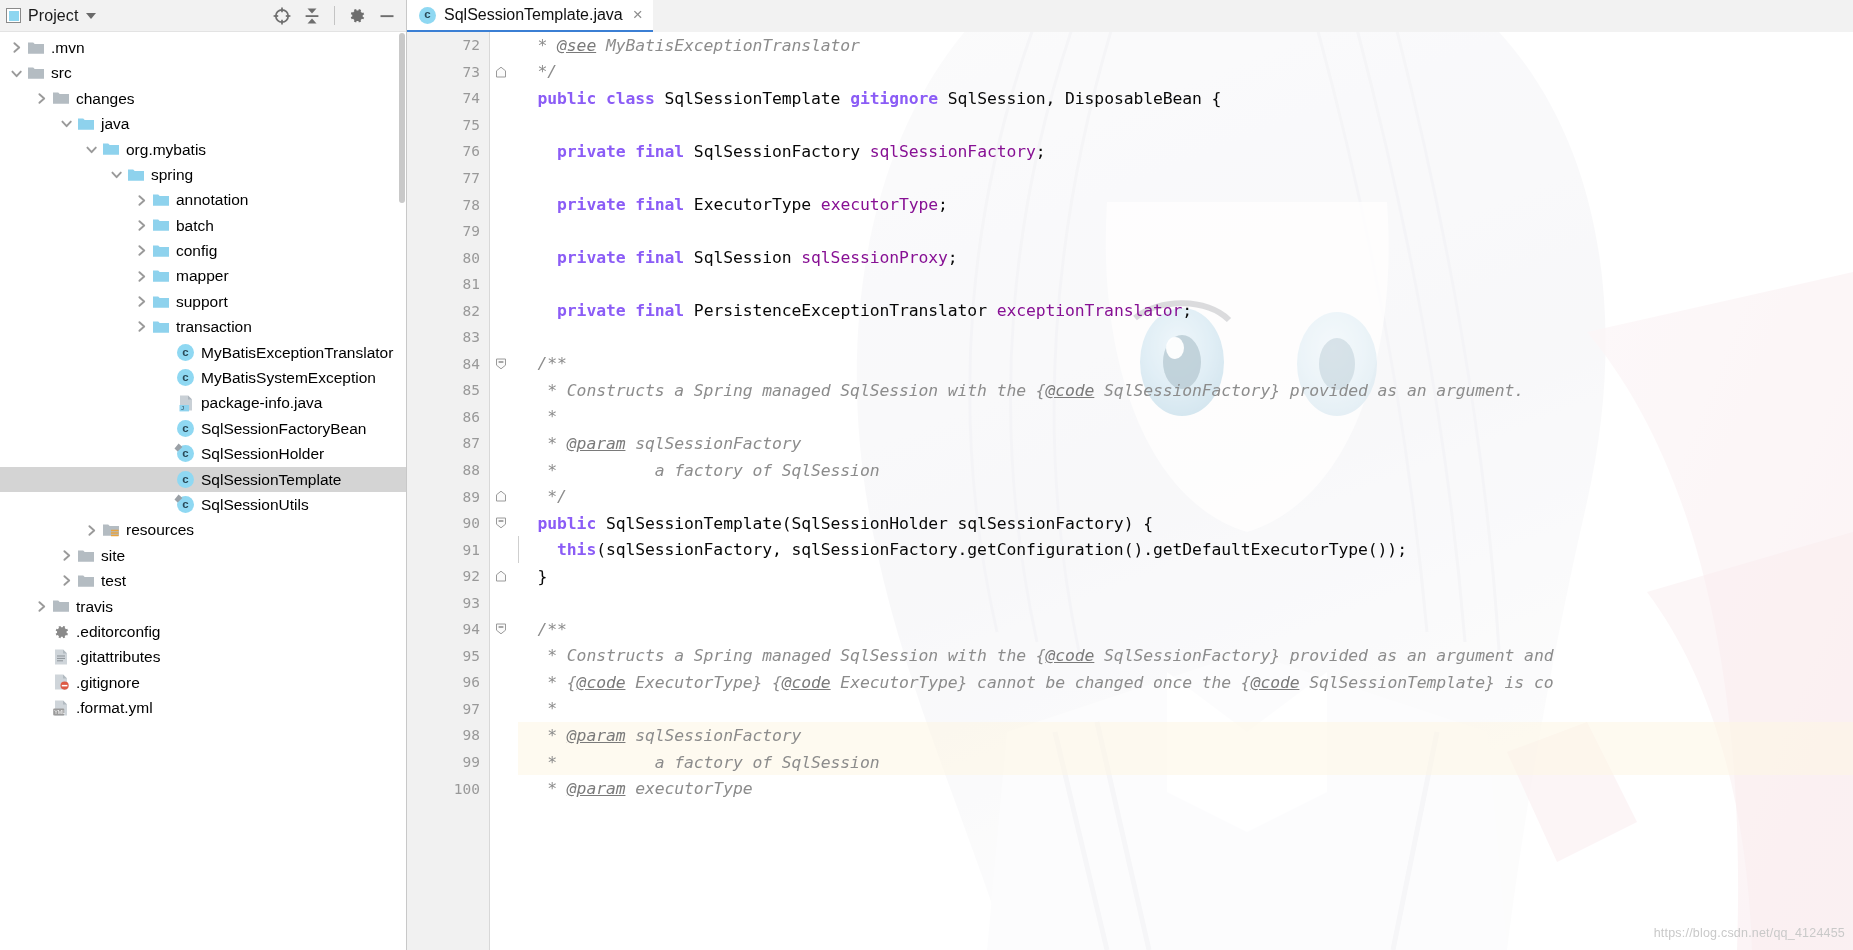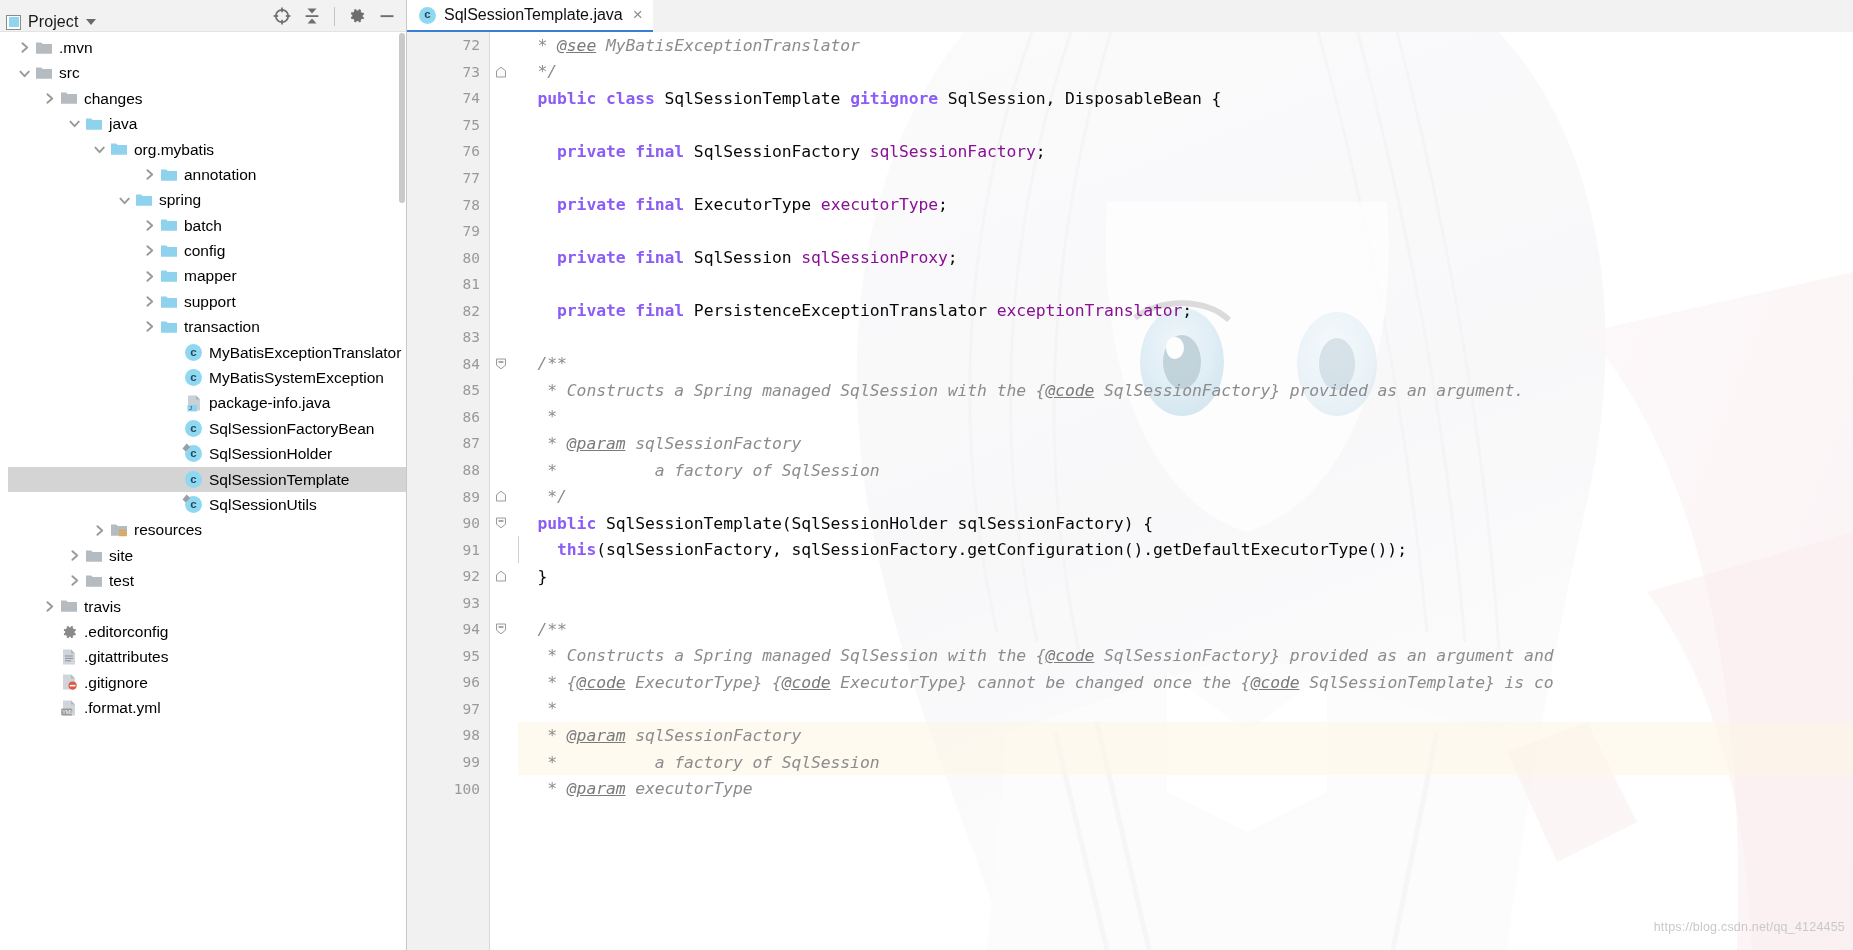--- a/index.html
+++ b/index.html
@@ -32,21 +32,21 @@
     display: flex;
     flex-direction: column;
     flex: 0 0 407px;
     border-right: 1px solid #c8c8c8;
     box-sizing: border-box;
   }
   #project-toolbar {
     height: 32px;
     background: #f2f2f2;
     display: flex;
-    align-items: flex-end;
+    align-items: center;
     padding: 0 4px 0 6px;
     box-sizing: border-box;
     border-bottom: 1px solid #e3e3e3;
     position: relative;
   }
   .panel-title-wrap {
     display: flex;
     align-items: center;
     gap: 7px;
     flex: 1 1 auto;
@@ -91,21 +91,20 @@
     margin: 0 7px;
   }
 
   
   #tree {
     flex: 1 1 auto;
     overflow: hidden;
     padding-top: 3px;
     position: relative;
     background: #ffffff;
-    padding-left: 8px;
   }
   .tree-row {
     height: 25.4px;
     display: flex;
     align-items: center;
     white-space: nowrap;
     font-size: 15.5px;
     color: #000000;
     position: relative;
     padding-right: 6px;
@@ -288,21 +287,21 @@
   .indent-guide {
     position: absolute;
     width: 1px;
     background: #cfcfcf;
   }
 
   
   #watermark {
     position: absolute;
     right: 8px;
-    bottom: 16px;
+    bottom: 10px;
     font-size: 12.5px;
     color: #c9c9c9;
     z-index: 5;
     font-family: "Liberation Sans", sans-serif;
     letter-spacing: .2px;
   }
 </style>
 </head>
 <body>
 
@@ -414,46 +413,46 @@
             </svg>
           </span>
           <span class="ticon">
             <svg width="18" height="18" viewBox="0 0 18 18">
               <path d="M1 3.4 h5.2 l1.5 1.7 h9.3 v9.6 h-16 z" fill="#8ed2ed"></path>
             </svg>
           </span>
           <span class="tlabel">org.mybatis</span>
         </div>
         <div class="tree-row">
+          <span style="display: inline-block; flex: 0 0 106px;"></span>
+          <span class="tw">
+            <svg width="13" height="13" viewBox="0 0 13 13">
+              <path d="M2.4 4.6 L6.6 9.2 L10.8 4.6" fill="none" stroke="#9a9a9a" stroke-width="1.9" stroke-linecap="round" stroke-linejoin="round"></path>
+            </svg>
+          </span>
+          <span class="ticon">
+            <svg width="18" height="18" viewBox="0 0 18 18">
+              <path d="M1 3.4 h5.2 l1.5 1.7 h9.3 v9.6 h-16 z" fill="#8ed2ed"></path>
+            </svg>
+          </span>
+          <span class="tlabel">spring</span>
+        </div>
+        <div class="tree-row">
           <span style="display: inline-block; flex: 0 0 131px;"></span>
           <span class="tw">
             <svg width="13" height="13" viewBox="0 0 13 13">
               <path d="M4.4 2.2 L9.2 6.5 L4.4 10.8" fill="none" stroke="#9a9a9a" stroke-width="1.9" stroke-linecap="round" stroke-linejoin="round"></path>
             </svg>
           </span>
           <span class="ticon">
             <svg width="18" height="18" viewBox="0 0 18 18">
               <path d="M1 3.4 h5.2 l1.5 1.7 h9.3 v9.6 h-16 z" fill="#8ed2ed"></path>
             </svg>
           </span>
           <span class="tlabel">annotation</span>
-        </div>
-        <div class="tree-row">
-          <span style="display: inline-block; flex: 0 0 106px;"></span>
-          <span class="tw">
-            <svg width="13" height="13" viewBox="0 0 13 13">
-              <path d="M2.4 4.6 L6.6 9.2 L10.8 4.6" fill="none" stroke="#9a9a9a" stroke-width="1.9" stroke-linecap="round" stroke-linejoin="round"></path>
-            </svg>
-          </span>
-          <span class="ticon">
-            <svg width="18" height="18" viewBox="0 0 18 18">
-              <path d="M1 3.4 h5.2 l1.5 1.7 h9.3 v9.6 h-16 z" fill="#8ed2ed"></path>
-            </svg>
-          </span>
-          <span class="tlabel">spring</span>
         </div>
         <div class="tree-row">
           <span style="display: inline-block; flex: 0 0 131px;"></span>
           <span class="tw">
             <svg width="13" height="13" viewBox="0 0 13 13">
               <path d="M4.4 2.2 L9.2 6.5 L4.4 10.8" fill="none" stroke="#9a9a9a" stroke-width="1.9" stroke-linecap="round" stroke-linejoin="round"></path>
             </svg>
           </span>
           <span class="ticon">
             <svg width="18" height="18" viewBox="0 0 18 18">

